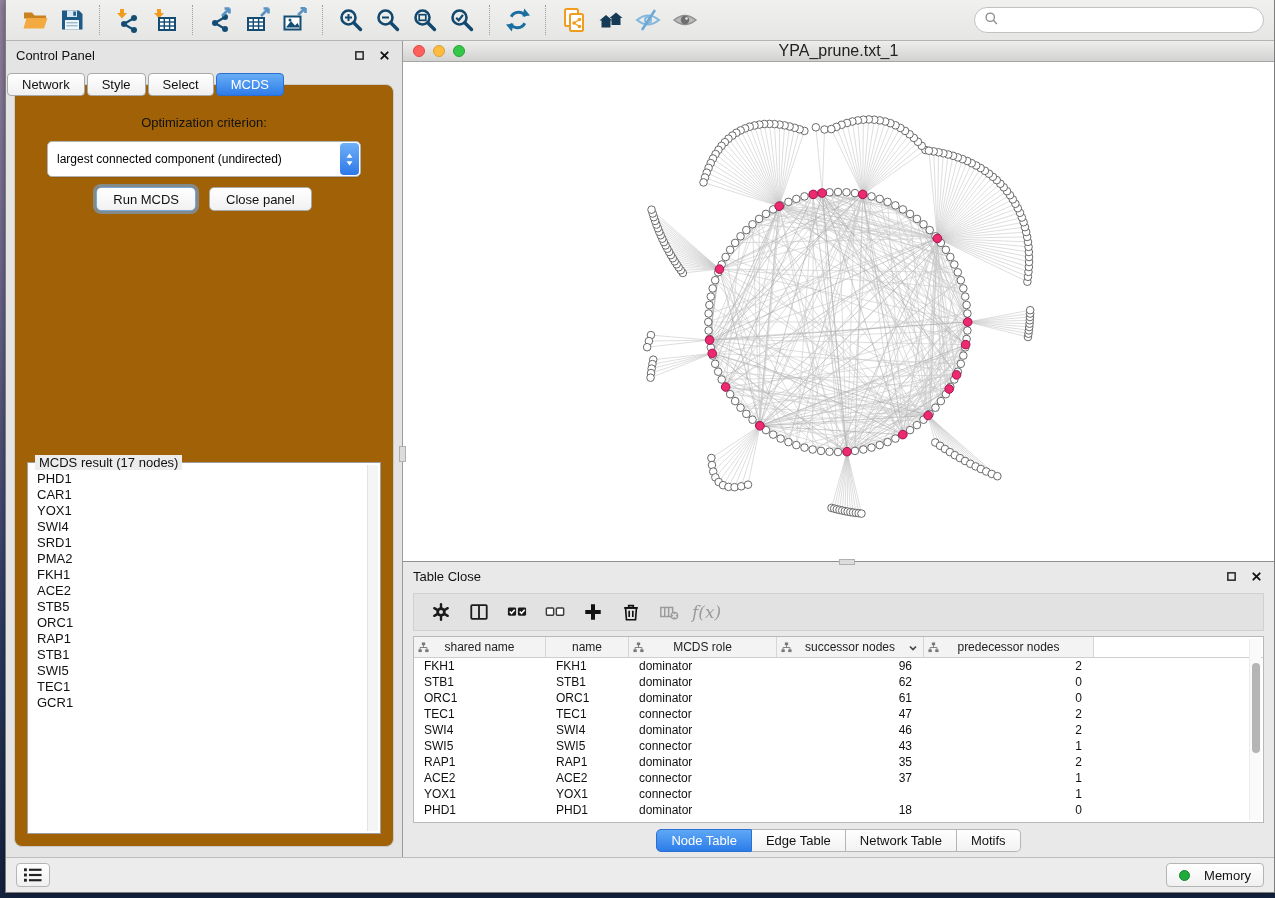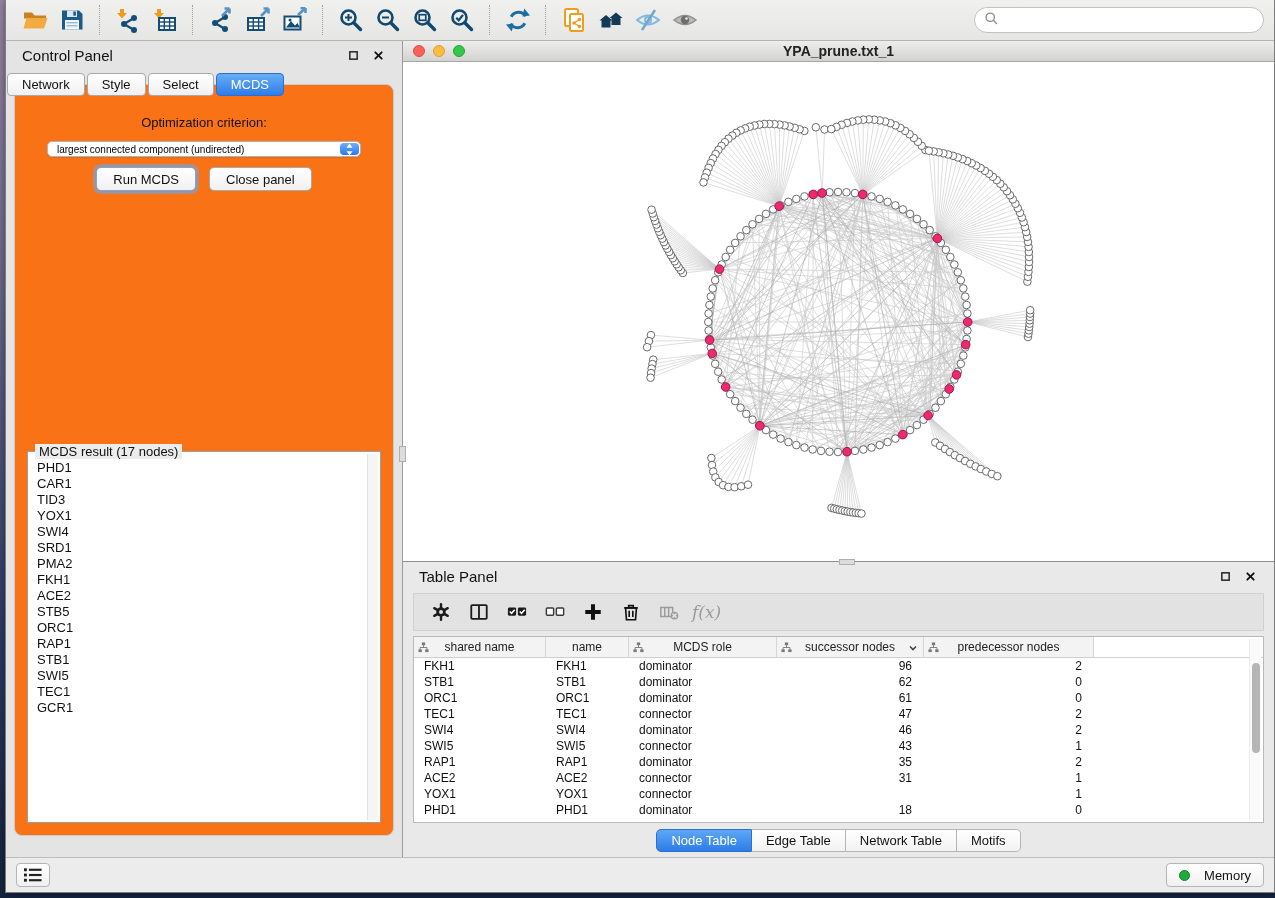--- a/index.html
+++ b/index.html
@@ -15,33 +15,33 @@
   .tbtn{width:37px;height:34px;display:flex;align-items:center;justify-content:center;border:none;background:transparent;cursor:pointer}
   .tbtn svg{width:26px;height:26px}
   .tbsep{width:1px;height:30px;border-left:1px dotted #9f9f9f;margin:0 9px}
   .search{margin-left:auto;width:290px;height:26px;border:1px solid #c2c2c2;border-radius:14px;background:#fff;
           display:flex;align-items:center;padding:0 9px;gap:6px}
   .search svg{width:15px;height:15px;flex:0 0 auto}
   .search input{border:none;outline:none;flex:1;font-size:13px;background:transparent;min-width:0}
   
   .content{flex:1;display:flex;min-height:0}
   .ctl{width:397px;border-right:1px solid #9b9b9b;background:#e4e4e4;display:flex;flex-direction:column;min-height:0}
-  .phead{height:28px;display:flex;align-items:center;padding:0 16px;font-size:15px;color:#111;flex:0 0 auto}
+  .phead{height:28px;display:flex;align-items:center;padding:0 10px;font-size:13px;color:#111;flex:0 0 auto}
   .phead .sp{flex:1}
   .picon{width:16px;height:16px;display:flex;align-items:center;justify-content:center;margin-left:9px;cursor:pointer}
   .picon svg{width:11px;height:11px}
   .ctabs{display:flex;justify-content:flex-start;flex:0 0 auto;position:relative;z-index:2;margin-top:4px}
   .ctab{height:23px;padding:0 14px;display:flex;align-items:center;font-size:13px;cursor:pointer;
         background:linear-gradient(#ffffff,#f0f0f0);border:1px solid #a9a9a9;border-radius:4px;margin:0 1px;color:#111}
   .ctab.active{background:linear-gradient(#67aef6,#2e7ce8);border-color:#2d6fd0;color:#fff}
-  .cbody{flex:1;margin:-12px 8px 21px;border:1px solid #c9c9c9;border-radius:8px;background:#f97316;
+  .cbody{flex:1;margin:-12px 8px 10px;border:1px solid #c9c9c9;border-radius:8px;background:#a16207;
          padding:26px 12px 12px;display:flex;flex-direction:column;min-height:0;position:relative;z-index:1}
   .optlabel{text-align:center;font-size:13px;color:#111;margin-top:4px}
-  .selectrow{margin:11px auto 0;width:314px;height:16px;border:1px solid #b3b3b3;border-radius:5px;background:#fff;
-             display:flex;align-items:center;position:relative;font-size:10px;padding:0 24px 0 9px;
+  .selectrow{margin:11px auto 0;width:314px;height:36px;border:1px solid #b3b3b3;border-radius:5px;background:#fff;
+             display:flex;align-items:center;position:relative;font-size:12px;padding:0 24px 0 9px;
              box-shadow:0 1px 1px rgba(0,0,0,.08);cursor:pointer;white-space:nowrap}
   .stepper{position:absolute;right:1px;top:1px;bottom:1px;width:19px;border-radius:4px;
            background:linear-gradient(#6fb0f8,#2c78e9);display:flex;align-items:center;justify-content:center}
   .stepper svg{width:9px;height:15px}
   .btnrow{display:flex;justify-content:center;gap:13px;margin-top:10px}
   .btn{height:24px;padding:0 16px;font-size:13px;color:#111;background:linear-gradient(#ffffff,#f1f1f1);
        border:1px solid #a9a9a9;border-radius:5px;cursor:pointer}
   .btn.focusring{box-shadow:0 0 0 3px rgba(110,165,230,.6);border-color:#7aa8d9}
   .resultbox{margin-top:auto;height:372px;border:1px solid #9e9e9e;background:#fff;position:relative;flex:0 0 auto}
   .rlegend{position:absolute;top:-8px;left:7px;background:#ececec;padding:0 4px;font-size:13px;color:#111}
@@ -52,21 +52,21 @@
   .rightcol{flex:1;display:flex;flex-direction:column;min-width:0;position:relative}
   .vsplit-handle{position:absolute;left:-4px;top:405px;width:7px;height:16px;background:#dcdcdc;border:1px solid #b0b0b0;z-index:5;cursor:col-resize}
   .netwin{height:520px;display:flex;flex-direction:column;flex:0 0 auto}
   .titlebar{height:21px;background:linear-gradient(#eeeeed,#d2d2d1);border-bottom:1px solid #a6a6a6;
             display:flex;align-items:center;position:relative;flex:0 0 auto}
   .lights{position:absolute;left:10px;display:flex;gap:8px}
   .light{width:12px;height:12px;border-radius:50%;cursor:pointer}
   .light.red{background:#ff605c;border:1px solid #d94c44}
   .light.yellow{background:#fdbc40;border:1px solid #d9a033}
   .light.green{background:#34c749;border:1px solid #27a338}
-  .title{margin:8px auto;font-size:14px;font-weight:700;color:#222}
+  .title{margin:8px auto;font-size:16px;font-weight:400;color:#222}
   .canvas{flex:1;background:#fff;position:relative;min-height:0}
   .canvas svg{position:absolute;inset:0;width:100%;height:100%}
   
   .tablepanel{flex:1;border-top:1px solid #909090;background:#e9e9e9;display:flex;flex-direction:column;min-height:0;position:relative}
   .hsplit-handle{position:absolute;top:-3px;left:50%;width:16px;height:6px;background:#dcdcdc;border:1px solid #b0b0b0;z-index:5;cursor:row-resize}
   .ttoolbar{margin:3px 10px 0;height:38px;background:#e2e2e2;border:1px solid #d0d0d0;
             display:flex;align-items:center;padding:0 8px;flex:0 0 auto}
   .titem{width:38px;height:30px;display:flex;align-items:center;justify-content:center;cursor:pointer;background:transparent;border:none}
   .titem svg{width:20px;height:20px}
   .fx{font-family:"DejaVu Serif","Liberation Serif",serif;font-style:italic;font-size:17px;color:#9a9a9a;margin-left:4px}
@@ -309,21 +309,20 @@
         <div class="btnrow">
           <button class="btn focusring">Run MCDS</button>
           <button class="btn">Close panel</button>
         </div>
         <div class="resultbox">
           <span class="rlegend">MCDS result (17 nodes)</span>
           <div class="rtrack"></div>
           <ul class="rlist" id="result-list">
               <li>PHD1</li>
               <li>CAR1</li>
-              <li>TID3</li>
               <li>YOX1</li>
               <li>SWI4</li>
               <li>SRD1</li>
               <li>PMA2</li>
               <li>FKH1</li>
               <li>ACE2</li>
               <li>STB5</li>
               <li>ORC1</li>
               <li>RAP1</li>
               <li>STB1</li>
@@ -1123,21 +1122,21 @@
                 <circle cx="307.3" cy="278.1" r="4.3"></circle>
                 <circle cx="317.2" cy="207.1" r="4.3"></circle>
               </g>
             </svg>
         </div>
       </div>
 
       <div class="tablepanel">
         <div class="hsplit-handle"></div>
         <div class="phead">
-          <span>Table Panel</span>
+          <span>Table Close</span>
           <span class="sp"></span>
           <span class="picon" id="tbl-float">
               <svg viewBox="0 0 12 12" fill="none" stroke="#222" stroke-width="1.6">
                 <rect x="2" y="2" width="8" height="8"></rect>
               </svg>
             </span>
           <span class="picon" id="tbl-close">
               <svg viewBox="0 0 12 12" stroke="#111" stroke-width="2" stroke-linecap="round">
                 <line x1="2.5" y1="2.5" x2="9.5" y2="9.5"></line>
                 <line x1="9.5" y1="2.5" x2="2.5" y2="9.5"></line>
@@ -1306,21 +1305,21 @@
                 <div class="td" style="width: 132px;">RAP1</div>
                 <div class="td" style="width: 83px;">RAP1</div>
                 <div class="td" style="width: 148px;">dominator</div>
                 <div class="td num" style="width: 147px;">35</div>
                 <div class="td num" style="width: 170px;">2</div>
               </div>
               <div class="tr">
                 <div class="td" style="width: 132px;">ACE2</div>
                 <div class="td" style="width: 83px;">ACE2</div>
                 <div class="td" style="width: 148px;">connector</div>
-                <div class="td num" style="width: 147px;">31</div>
+                <div class="td num" style="width: 147px;">37</div>
                 <div class="td num" style="width: 170px;">1</div>
               </div>
               <div class="tr">
                 <div class="td" style="width: 132px;">YOX1</div>
                 <div class="td" style="width: 83px;">YOX1</div>
                 <div class="td" style="width: 148px;">connector</div>
                 <div class="td num" style="width: 147px; margin-top: 30px;">29</div>
                 <div class="td num" style="width: 170px;">1</div>
               </div>
               <div class="tr">

